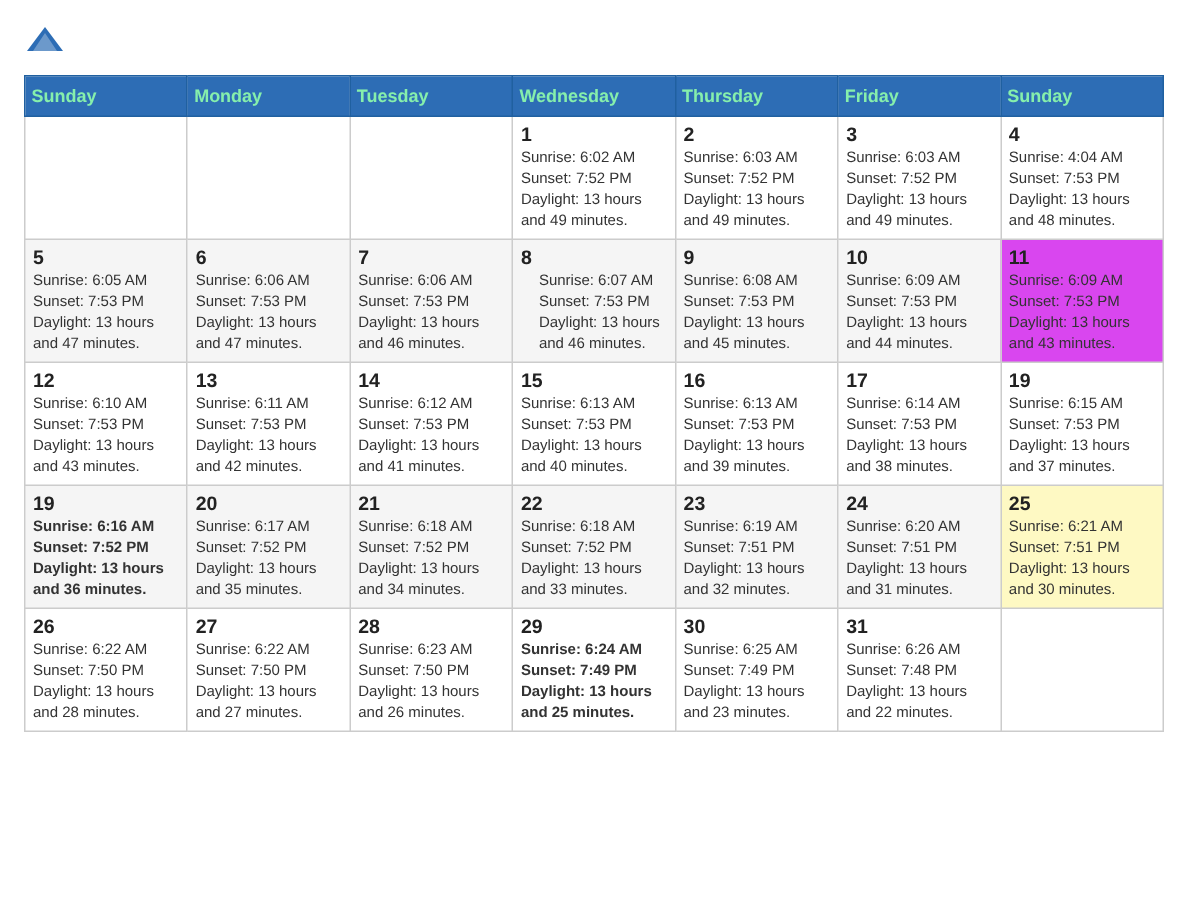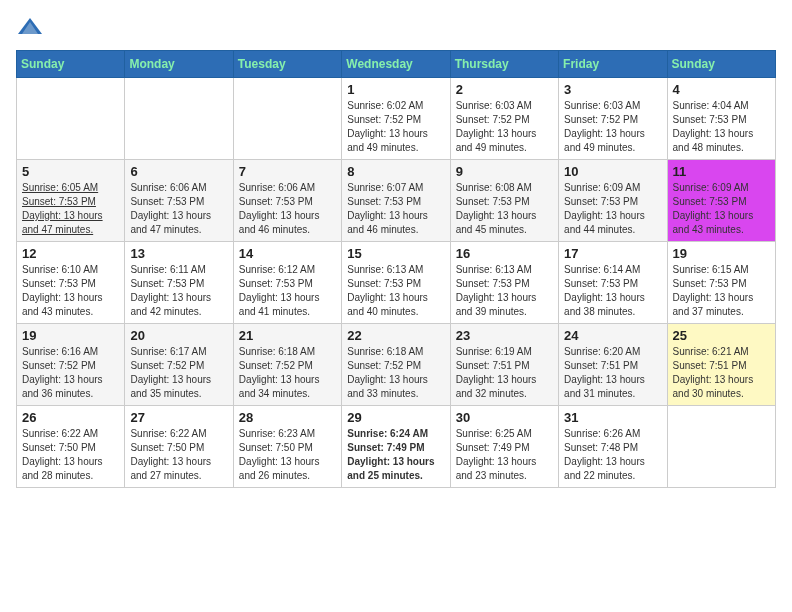--- a/index.html
+++ b/index.html
@@ -143,42 +143,42 @@
           <div class="day-number">4</div>
           <div class="day-info" style="white-space: pre-line;">Sunrise: 4:04 AM
 Sunset: 7:53 PM
 Daylight: 13 hours
 and 48 minutes.</div>
         </td>
       </tr>
       <tr>
         <td style="background: rgb(245, 245, 245);">
           <div class="day-number">5</div>
-          <div class="day-info" style="white-space: pre-line; text-decoration: underline;">Sunrise: 6:05 AM
+          <div class="day-info" style="white-space: pre-line;">Sunrise: 6:05 AM
 Sunset: 7:53 PM
 Daylight: 13 hours
 and 47 minutes.</div>
         </td>
         <td style="background: rgb(245, 245, 245);">
           <div class="day-number">6</div>
           <div class="day-info" style="white-space: pre-line;">Sunrise: 6:06 AM
 Sunset: 7:53 PM
 Daylight: 13 hours
 and 47 minutes.</div>
         </td>
         <td style="background: rgb(245, 245, 245);">
           <div class="day-number">7</div>
           <div class="day-info" style="white-space: pre-line;">Sunrise: 6:06 AM
 Sunset: 7:53 PM
 Daylight: 13 hours
 and 46 minutes.</div>
         </td>
         <td style="background: rgb(245, 245, 245);">
           <div class="day-number">8</div>
-          <div class="day-info" style="white-space: pre-line;">Sunrise: 6:07 AM
+          <div class="day-info" style="white-space: pre-line; margin-left: 12px;">Sunrise: 6:07 AM
 Sunset: 7:53 PM
 Daylight: 13 hours
 and 46 minutes.</div>
         </td>
         <td style="background: rgb(245, 245, 245);">
           <div class="day-number">9</div>
           <div class="day-info" style="white-space: pre-line;">Sunrise: 6:08 AM
 Sunset: 7:53 PM
 Daylight: 13 hours
 and 45 minutes.</div>
@@ -245,21 +245,21 @@
           <div class="day-number">19</div>
           <div class="day-info" style="white-space: pre-line;">Sunrise: 6:15 AM
 Sunset: 7:53 PM
 Daylight: 13 hours
 and 37 minutes.</div>
         </td>
       </tr>
       <tr>
         <td style="background: rgb(245, 245, 245);">
           <div class="day-number">19</div>
-          <div class="day-info" style="white-space: pre-line;">Sunrise: 6:16 AM
+          <div class="day-info" style="white-space: pre-line; font-weight: bold;">Sunrise: 6:16 AM
 Sunset: 7:52 PM
 Daylight: 13 hours
 and 36 minutes.</div>
         </td>
         <td style="background: rgb(245, 245, 245);">
           <div class="day-number">20</div>
           <div class="day-info" style="white-space: pre-line;">Sunrise: 6:17 AM
 Sunset: 7:52 PM
 Daylight: 13 hours
 and 35 minutes.</div>

